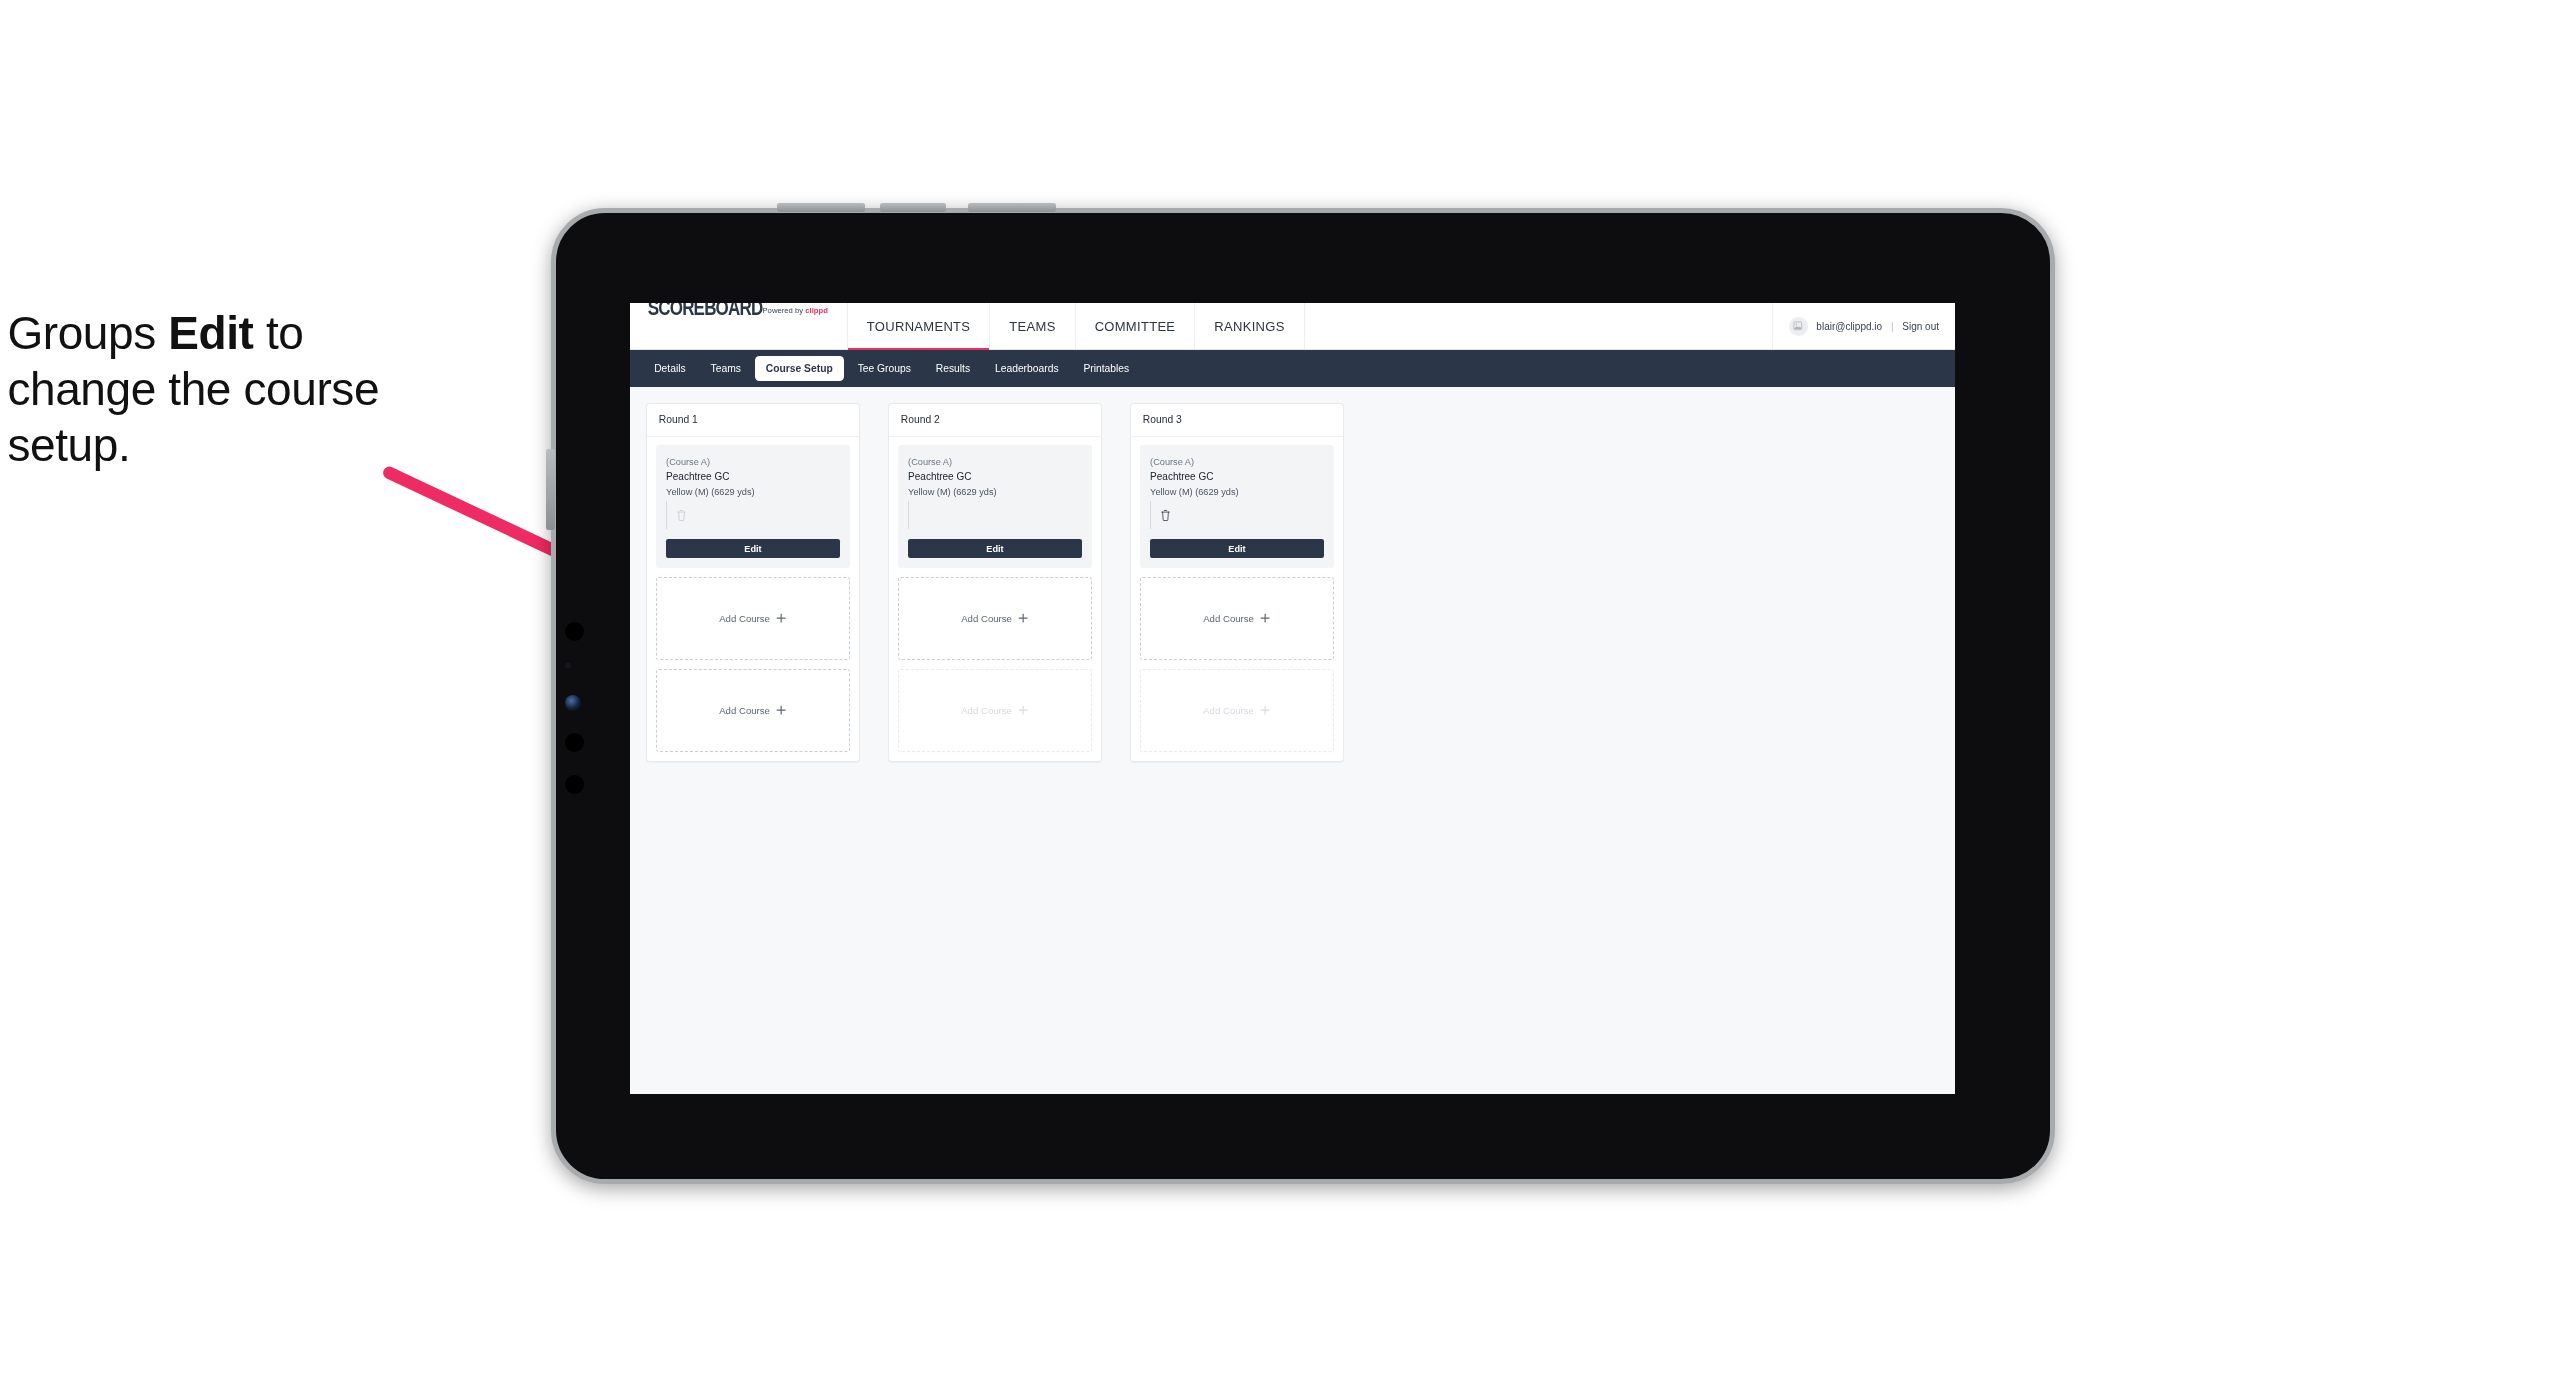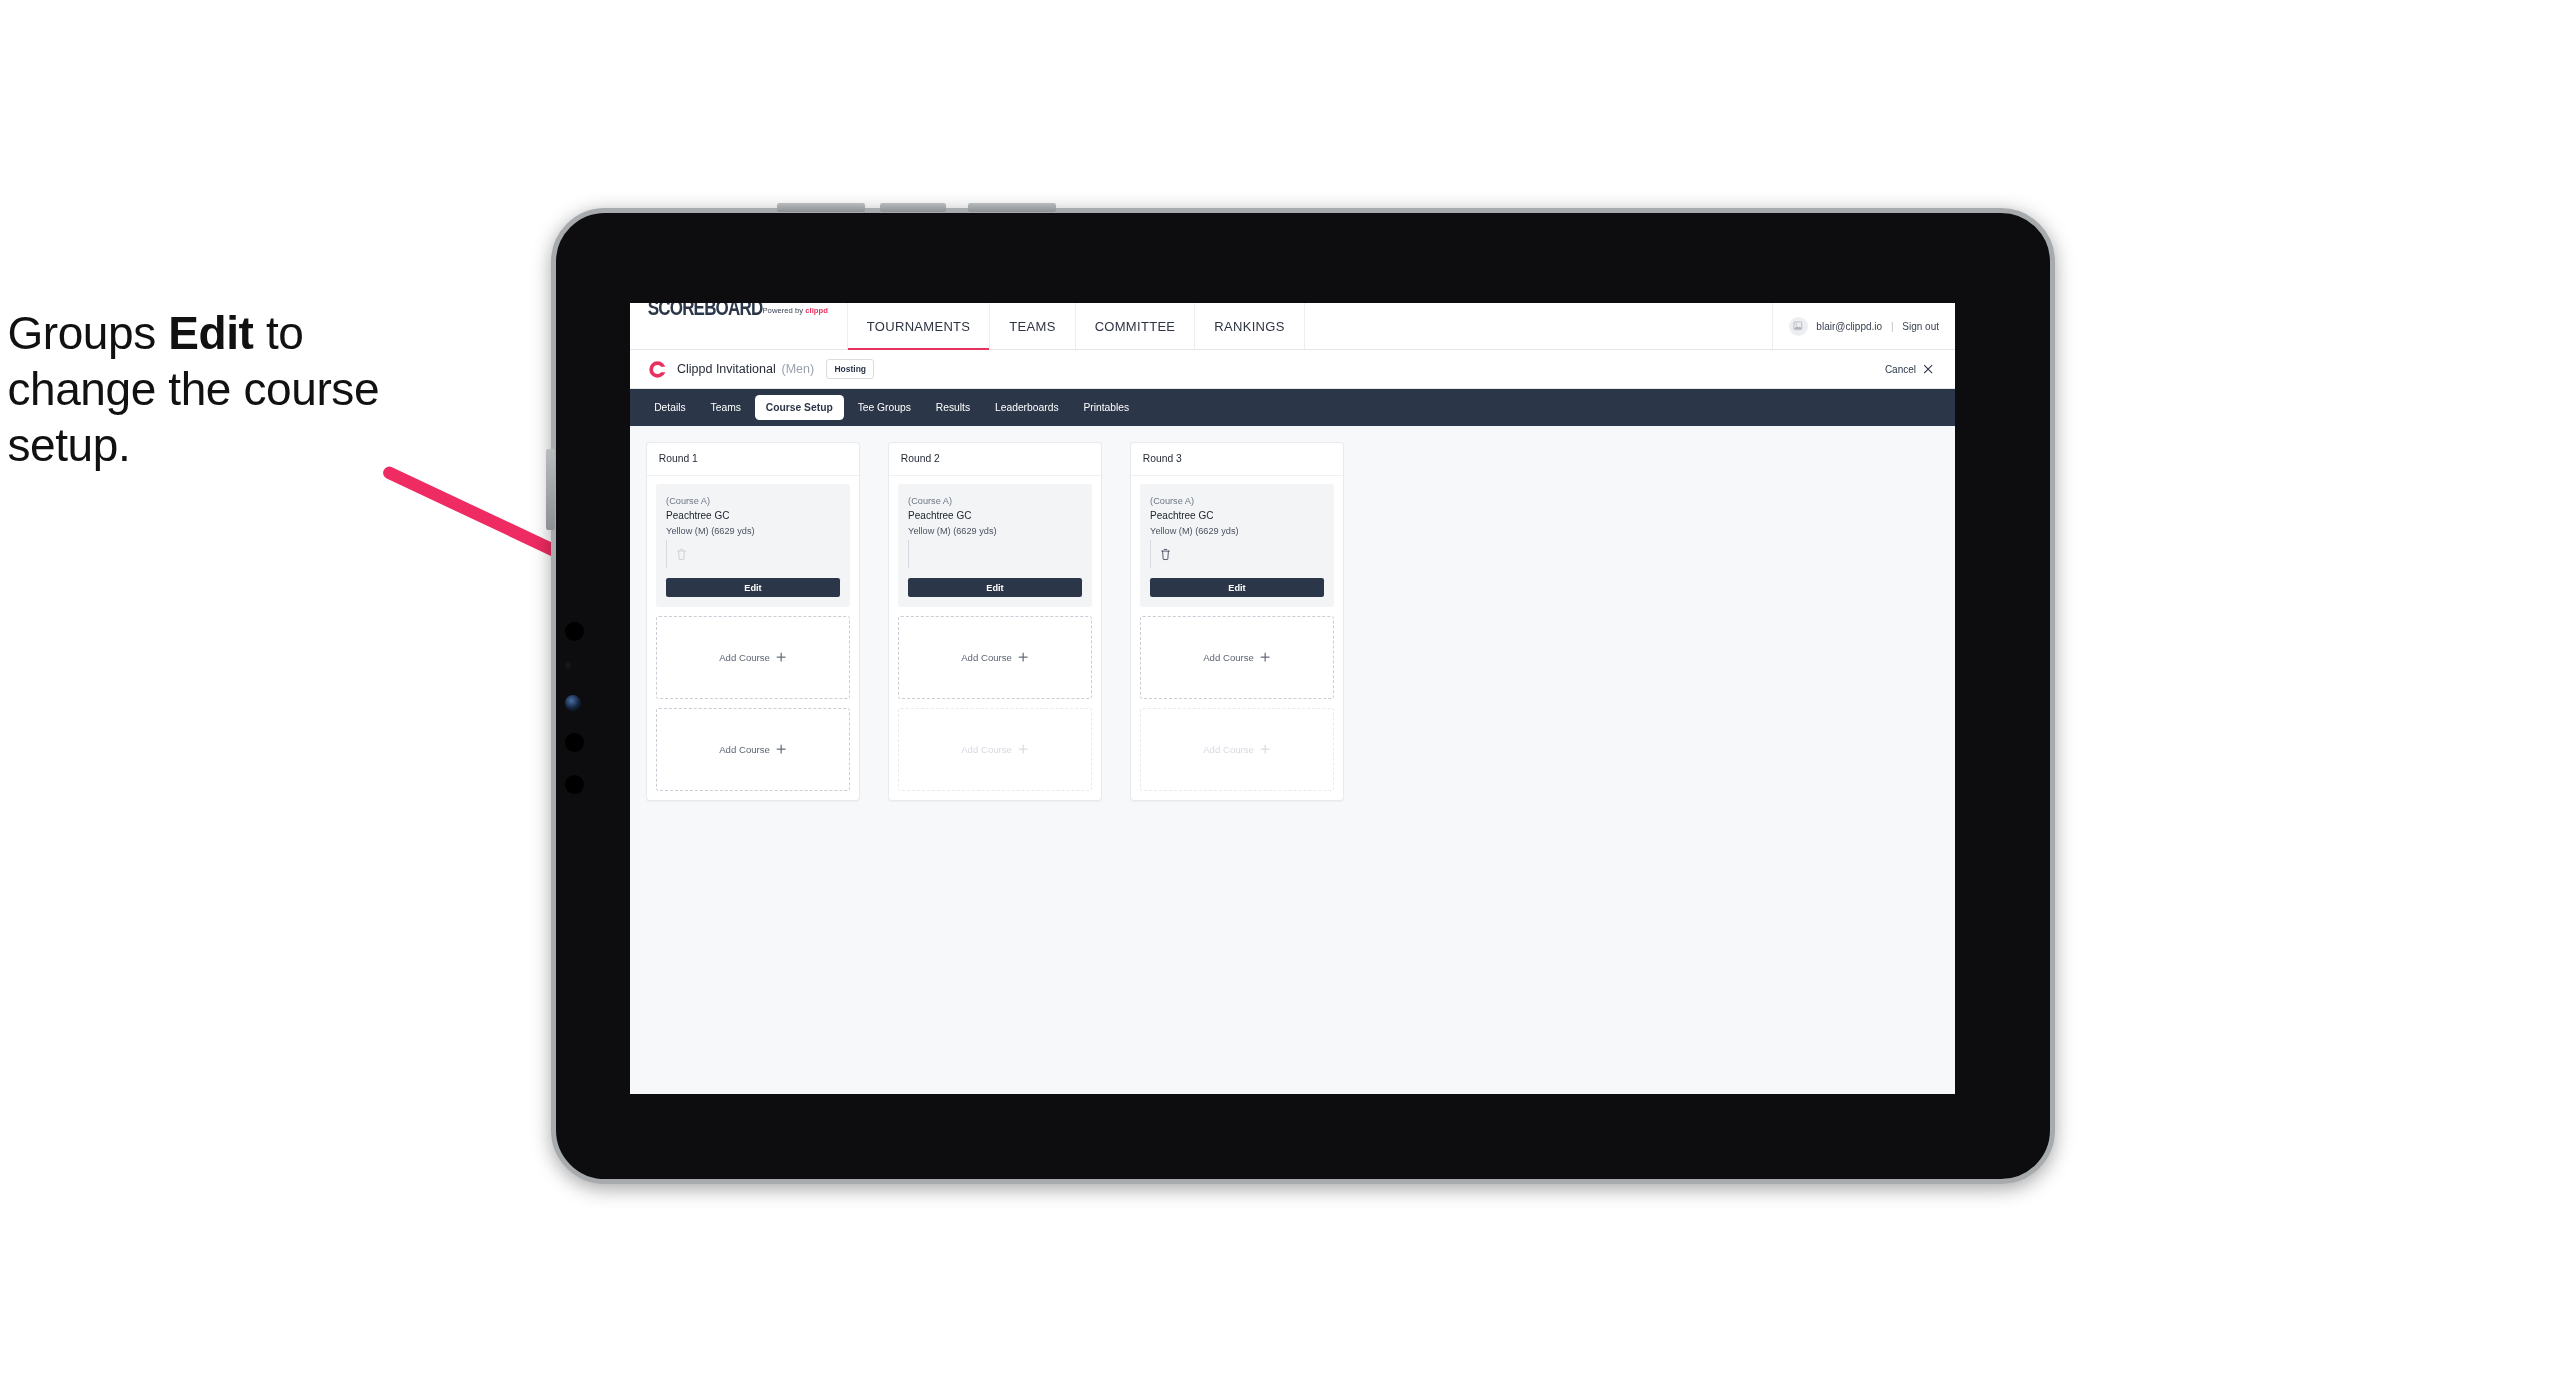--- a/index.html
+++ b/index.html
@@ -273,37 +273,20 @@
           <circle cx="5.6" cy="5.6" r="1.3" fill="#7c838f"></circle>
           <path d="M2.4 12.4 L6.3 8.3 L9 11 L11.3 9 L13.6 11.6 L13.6 13.2 L2.4 13.2 Z" fill="#7c838f"></path>
         </svg>
       </div>
       <span>blair@clippd.io</span>
       <span class="sep">|</span>
       <span id="signout">Sign out</span>
     </div>
   </div>
 
-  <div id="titlebar">
-    <svg id="clippd-mark" viewBox="0 0 32 32">
-      <path d="M16 2.2 A13.8 13.8 0 1 0 16 29.8 A13.8 13.8 0 1 0 16 2.2 Z M16 8.4 A7.6 7.6 0 1 1 16 23.6 A7.6 7.6 0 1 1 16 8.4 Z" fill="#e8315f"></path>
-      <rect x="16" y="11.4" width="15" height="9.2" fill="#ffffff"></rect>
-    </svg>
-    <span id="tournament-name">Clippd Invitational</span>
-    <span id="tournament-gender">(Men)</span>
-    <span id="hosting-badge">Hosting</span>
-    <div id="titlebar-spacer"></div>
-    <div id="cancel-btn">
-      <span>Cancel</span>
-      <svg width="10.3" height="10.3" viewBox="0 0 14 14">
-        <line x1="1.6" y1="1.6" x2="12.4" y2="12.4" stroke="#2b3648" stroke-width="1.5"></line>
-        <line x1="12.4" y1="1.6" x2="1.6" y2="12.4" stroke="#2b3648" stroke-width="1.5"></line>
-      </svg>
-    </div>
-  </div>
 
   <div id="subtabs">
     <div class="subtab">Details</div>
     <div class="subtab">Teams</div>
     <div class="subtab active">Course Setup</div>
     <div class="subtab">Tee Groups</div>
     <div class="subtab">Results</div>
     <div class="subtab">Leaderboards</div>
     <div class="subtab">Printables</div>
   </div>

